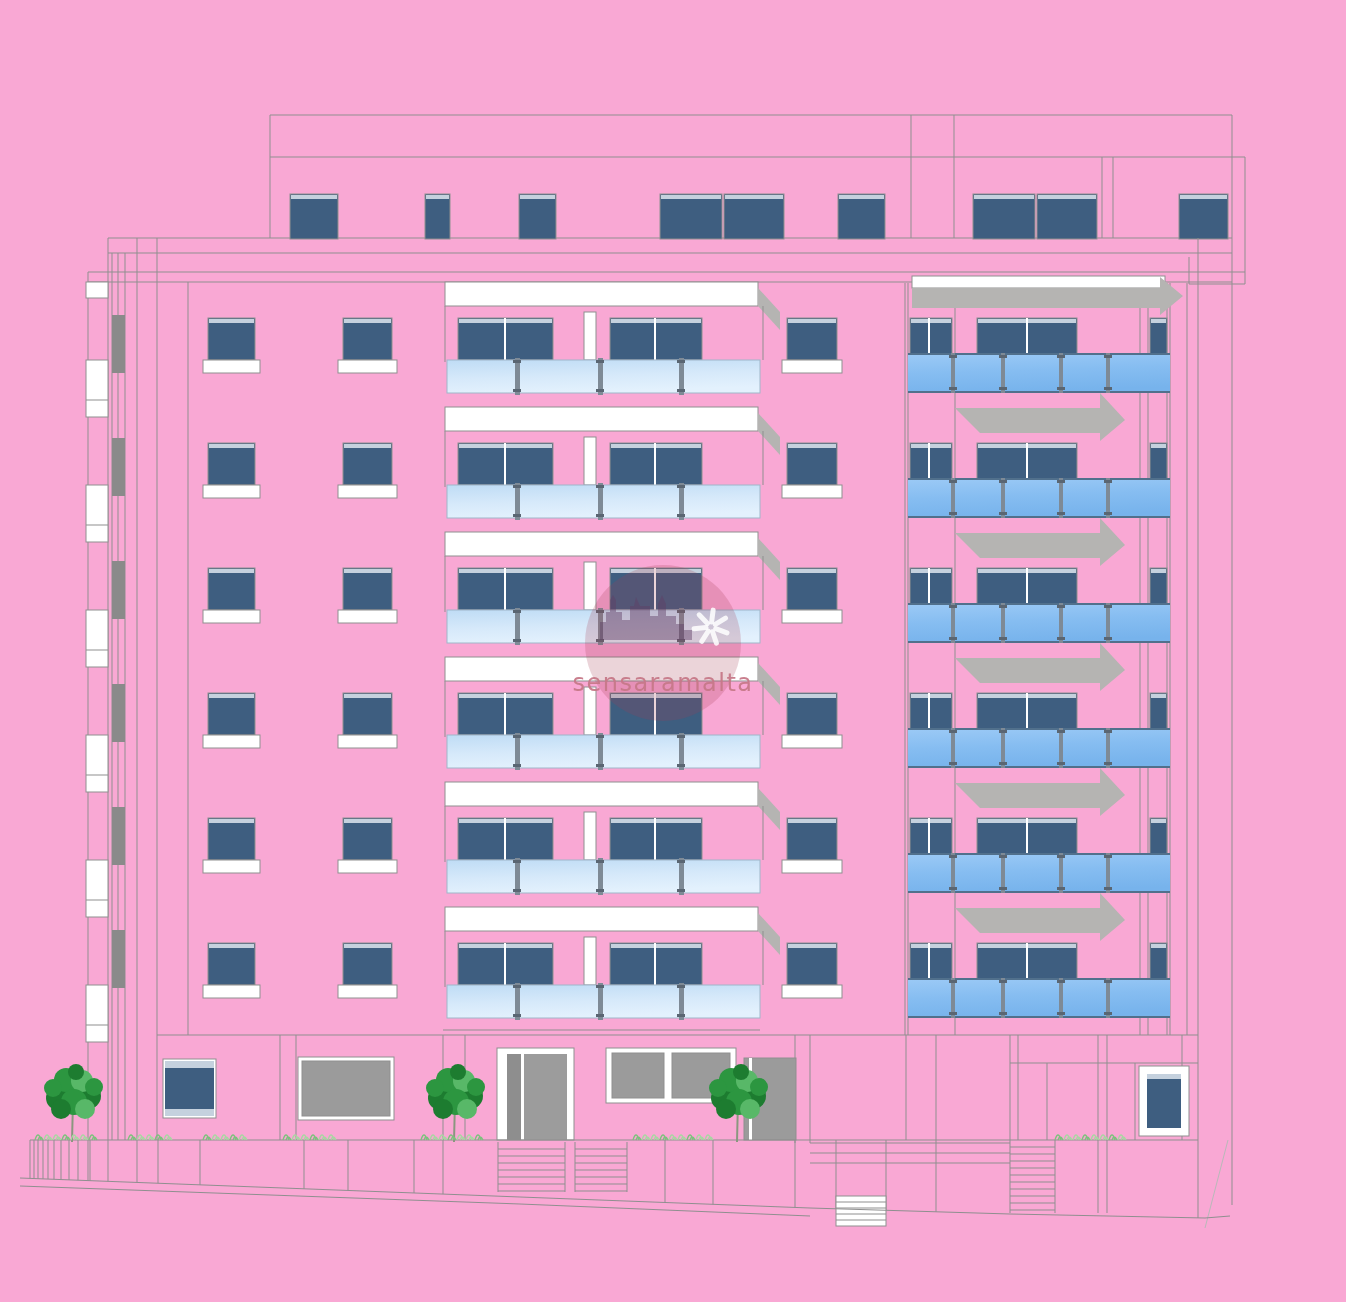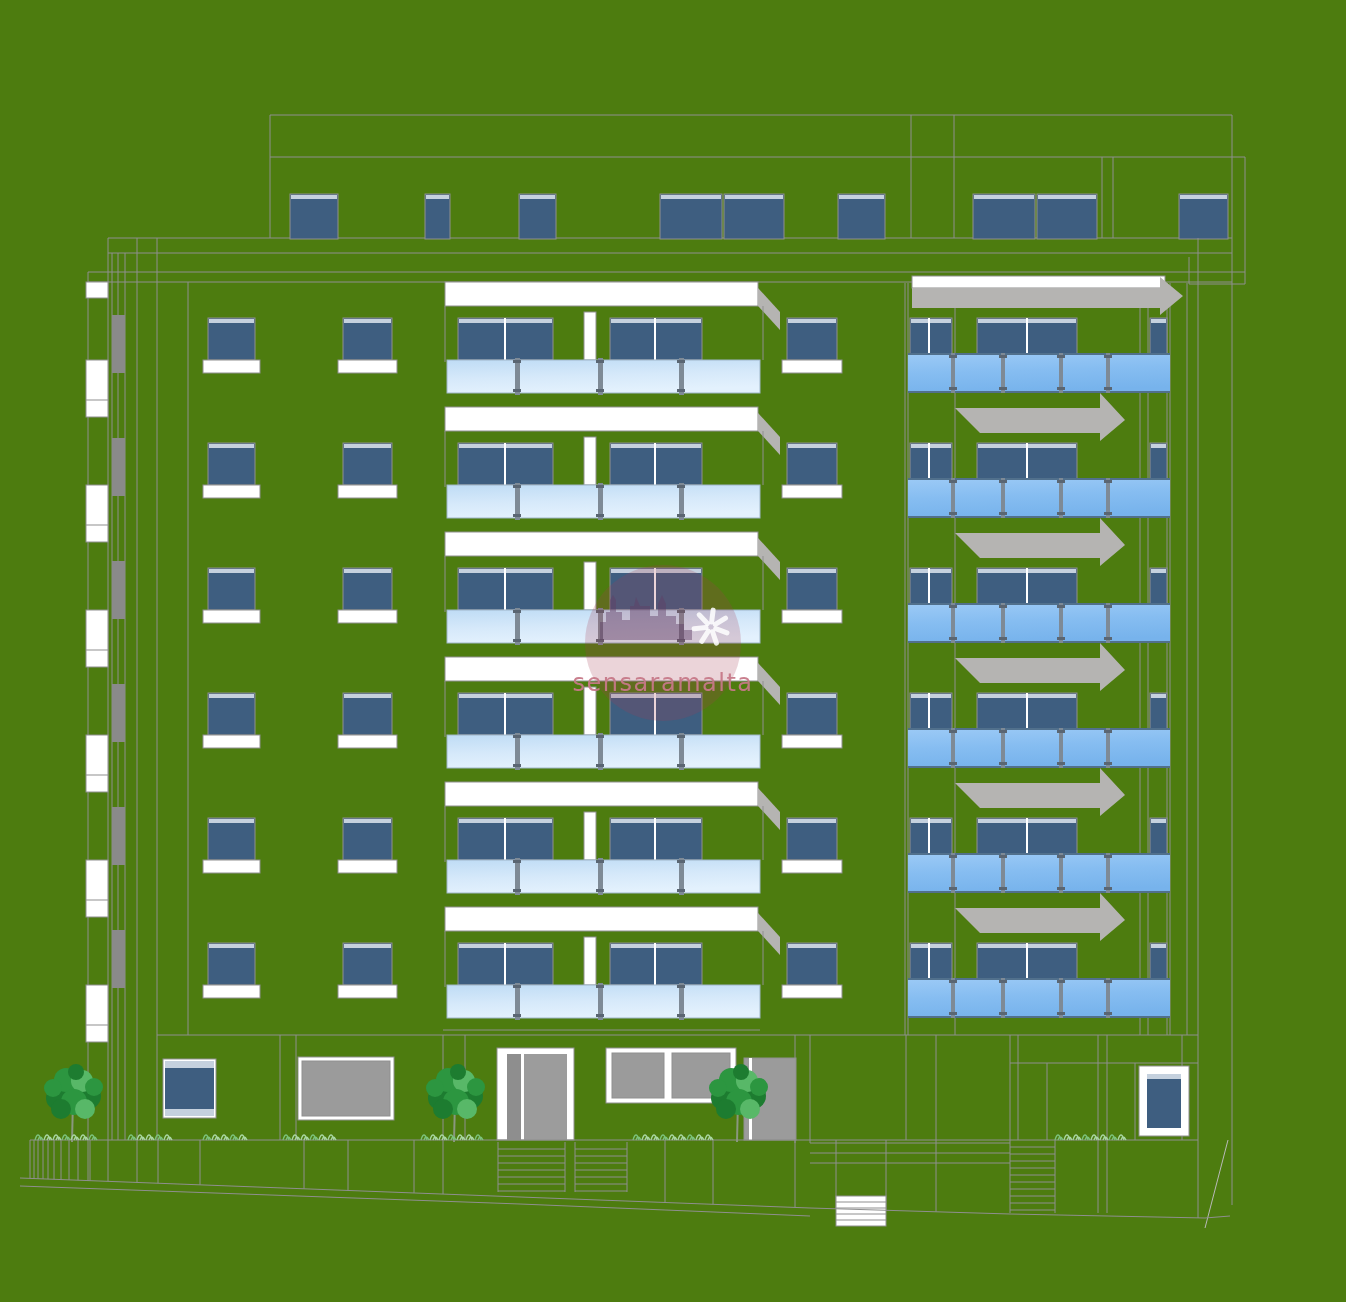--- a/index.html
+++ b/index.html
@@ -1,16 +1,16 @@
 <!DOCTYPE html>
 <html><head>
 <meta charset="utf-8">
 <style>
   html,body{margin:0;padding:0;background:#ffffff;}
-  .canvas{position:relative;width:1346px;height:1302px;background:#4d7c0f;overflow:hidden;
+  .canvas{position:relative;width:1346px;height:1302px;background:#f9a8d4;overflow:hidden;
           font-family:"DejaVu Sans", sans-serif;}
   svg{position:absolute;left:0;top:0;}
   text.wm{font-family:"DejaVu Sans", sans-serif;}
 </style>
 </head>
 <body>
 
 <div class="canvas">
   <svg id="drawing" width="1346" height="1302" viewBox="0 0 1346 1302">
     <defs>

